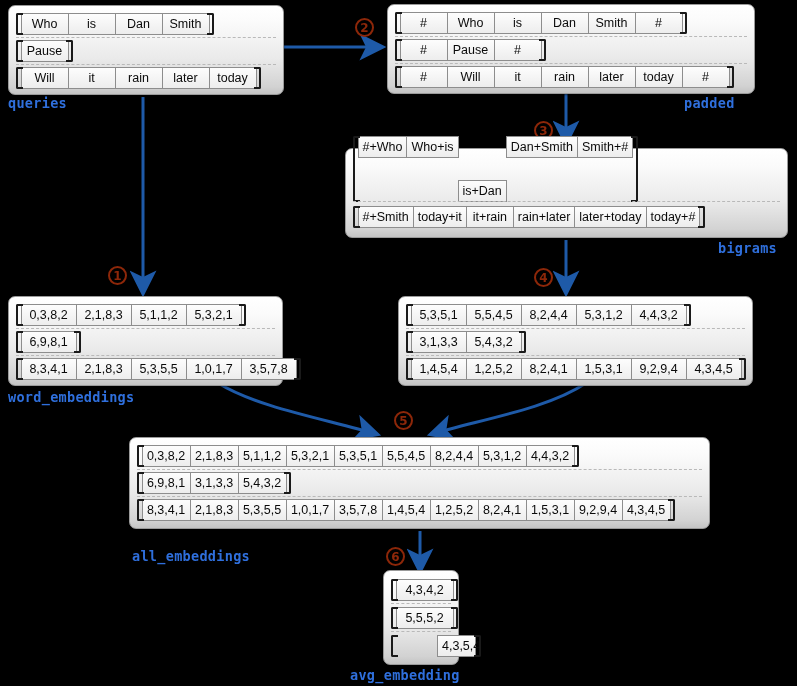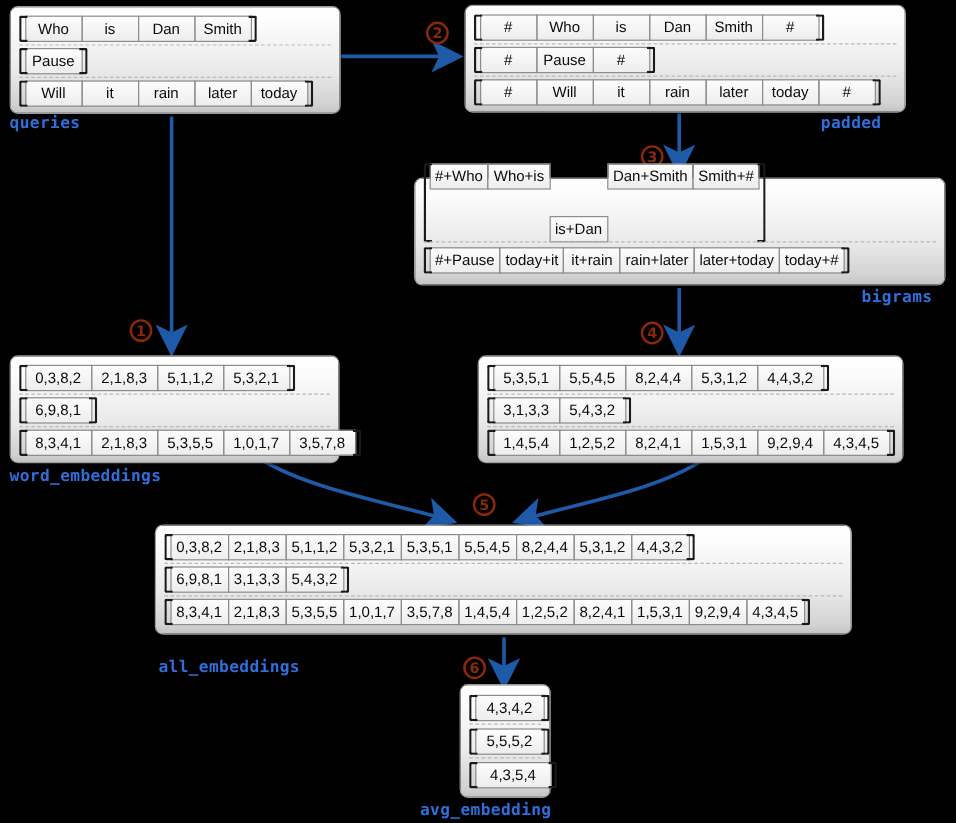--- a/index.html
+++ b/index.html
@@ -174,21 +174,21 @@
         <div class="vec">
           <div class="cell" style="min-width: 48px;">#+Who</div>
           <div class="cell" style="min-width: 48px;">Who+is</div>
           <div class="cell" style="min-width: 48px; margin-top: 44px;">is+Dan</div>
           <div class="cell" style="min-width: 48px;">Dan+Smith</div>
           <div class="cell" style="min-width: 48px;">Smith+#</div>
         </div>
       </div>
       <div class="trow">
         <div class="vec">
-          <div class="cell" style="min-width: 48px;">#+Pause</div>
+          <div class="cell" style="min-width: 48px;">#+Smith</div>
           <div class="cell" style="min-width: 48px;">today+it</div>
           <div class="cell" style="min-width: 48px;">it+rain</div>
           <div class="cell" style="min-width: 48px;">rain+later</div>
           <div class="cell" style="min-width: 48px;">later+today</div>
           <div class="cell" style="min-width: 48px;">today+#</div>
         </div>
       </div>
     </div>
   <div class="vlabel" style="left:718px;top:240px;">bigrams</div>
 
@@ -291,19 +291,19 @@
           <div class="cell" style="width: 58px;">4,3,4,2</div>
         </div>
       </div>
       <div class="trow">
         <div class="vec">
           <div class="cell" style="width: 58px;">5,5,5,2</div>
         </div>
       </div>
       <div class="trow">
         <div class="vec">
-          <div class="cell" style="width: 64px;">4,3,5,4</div>
+          <div class="cell" style="width: 39px; margin-left: 41px;">4,3,5,4</div>
         </div>
       </div>
     </div>
   <div class="vlabel" style="left:350px;top:667px;">avg_embedding</div>
 
 </div>
 
 </body></html>

